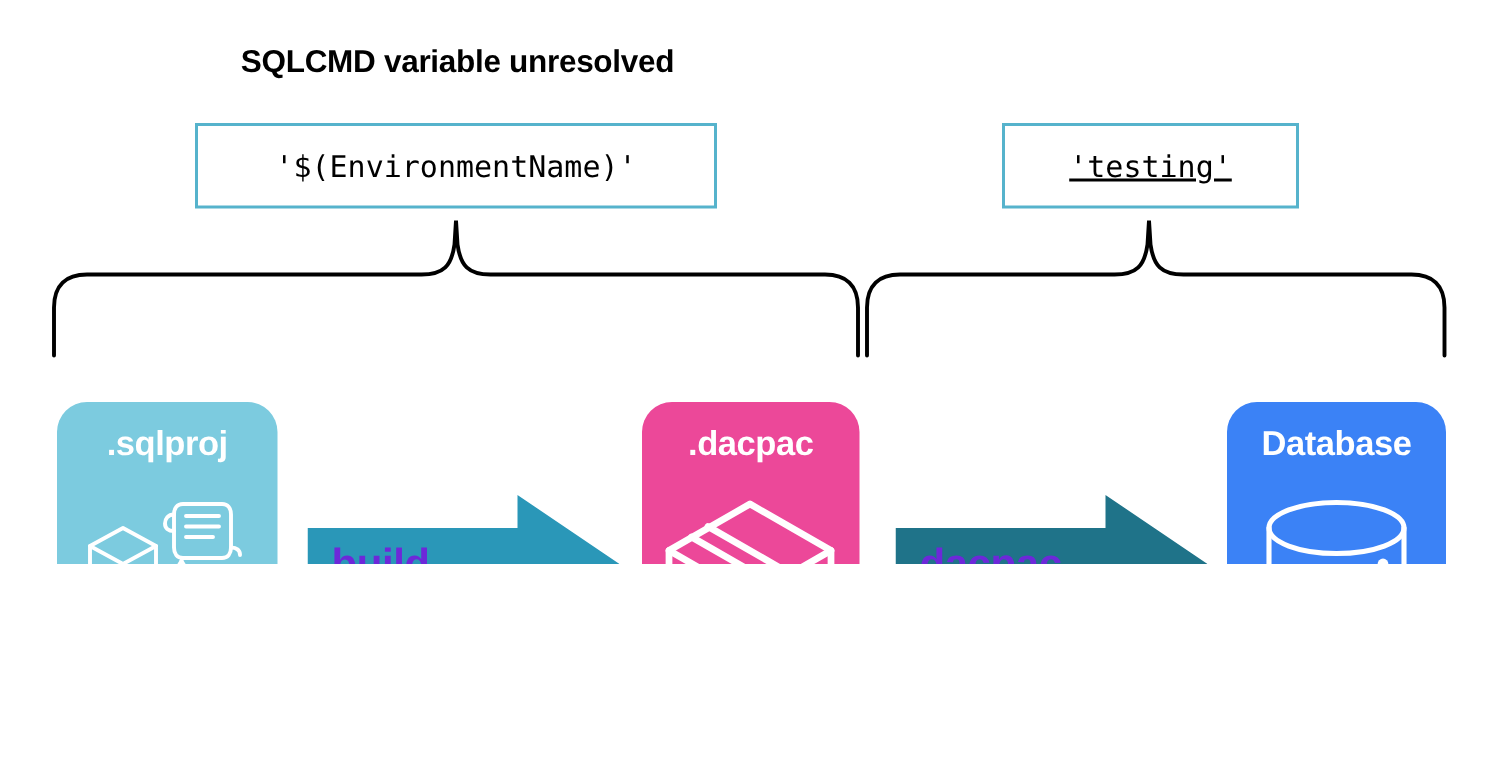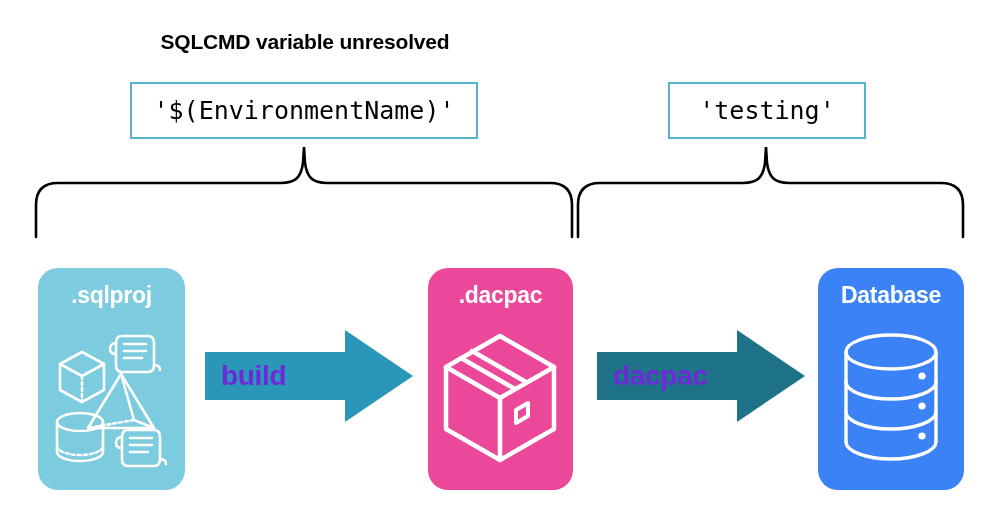--- a/index.html
+++ b/index.html
@@ -6,21 +6,21 @@
     margin: 0;
     padding: 0;
     background: #ffffff;
   }
   body {
     font-family: "Liberation Sans", sans-serif;
   }
   #canvas {
     position: relative;
     width: 1000px;
-    height: 522px;
+    height: 376px;
     background: #ffffff;
     overflow: hidden;
   }
 
   
   .heading {
     position: absolute;
     font-family: "Liberation Sans", sans-serif;
     font-weight: bold;
     font-size: 21px;
@@ -35,26 +35,26 @@
   
   .code-chip {
     position: absolute;
     box-sizing: border-box;
     border: 2px solid #56b3cc;
     background: #ffffff;
     display: flex;
     align-items: center;
     justify-content: center;
     font-family: "DejaVu Sans Mono", monospace;
-    font-size: 25px;
+    font-size: 20px;
     color: #000000;
     white-space: nowrap;
   }
   #chip-left  { left: 130px; top: 82px; width: 348px; height: 57px; }
-  #chip-right { left: 668px; top: 82px; width: 198px; height: 57px; }
+  #chip-right { left: 668px; top: 82px; width: 198px; height: 57px; text-decoration: underline; }
 
   
   #braces {
     position: absolute;
     left: 0;
     top: 0;
     width: 1000px;
     height: 522px;
     pointer-events: none;
   }

